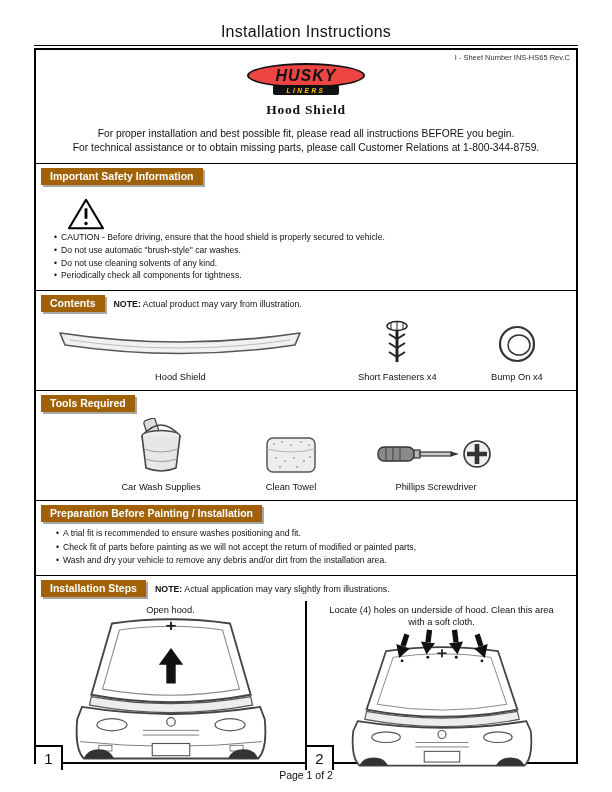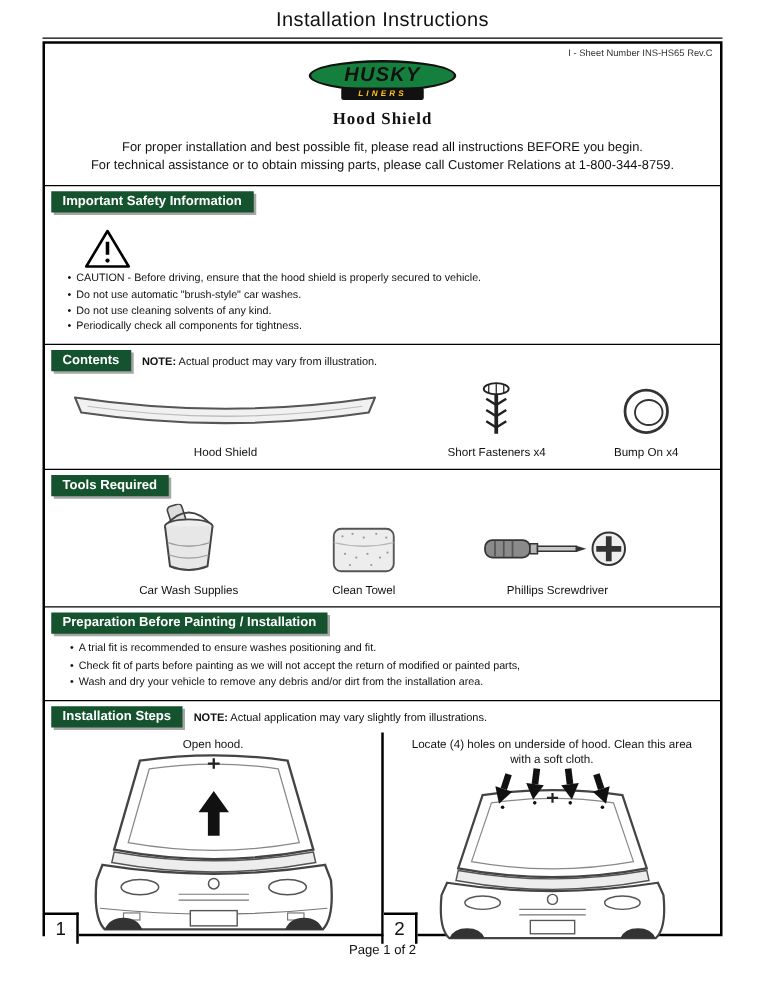--- a/index.html
+++ b/index.html
@@ -1,60 +1,60 @@
 <!DOCTYPE html>
 <html><head>
 <meta charset="utf-8">
 <style>
   * { margin:0; padding:0; box-sizing:border-box; }
   html,body { width:612px; height:792px; background:#fff; font-family:"Liberation Sans", sans-serif; color:#111; }
-  .page { width:612px; height:792px; position:relative; padding-top:8px; }
+  .page { width:612px; height:792px; position:relative; padding-top:23px; }
 
   .doc-title { text-align:center; font-size:16px; letter-spacing:0.3px; }
   .title-rule { border-top:1.5px solid #000; margin:4px 34px 2px; }
 
   .main-box { margin:0 34px; height:716px; border:2.5px solid #000; display:flex; flex-direction:column; background:#fff; }
 
   .sheet-number { text-align:right; font-size:7.5px; color:#333; padding:3px 6px 0; }
 
   .logo-wrap { display:flex; justify-content:center; margin-top:1px; }
   .husky-logo { text-align:center; }
-  .husky-oval { width:118px; height:25px; background:#15803d; border:2.5px solid #111; border-radius:50%/50%;
+  .husky-oval { width:118px; height:25px; background:#ef4444; border:2.5px solid #111; border-radius:50%/50%;
                 display:flex; align-items:center; justify-content:center; font-weight:bold; font-style:italic;
                 font-size:16px; letter-spacing:1px; color:#111; }
   .liners-strip { width:66px; height:10px; background:#111; color:#FFC517; font-size:6.5px; font-weight:bold;
                   font-style:italic; letter-spacing:2.5px; display:flex; align-items:center; justify-content:center;
                   margin:-3px auto 0; position:relative; border-radius:2px; }
 
   .product-title { text-align:center; font-family:"Liberation Serif", serif; font-weight:bold; font-size:13.5px;
                    letter-spacing:0.8px; margin-top:7px; }
 
   .intro { text-align:center; font-weight:normal; font-size:10.3px; line-height:1.35; margin-top:9px; padding:0 10px 8px; }
 
   .section { border-top:1.8px solid #000; }
   .header-row { display:flex; align-items:center; margin:4px 0 2px 5px; }
-  .black-header { background:#14532d; color:#fff; font-weight:bold; font-size:10.5px; padding:2px 9px 3px;
+  .black-header { background:#a16207; color:#fff; font-weight:bold; font-size:10.5px; padding:2px 9px 3px;
                   box-shadow:2px 2px 0 rgba(0,0,0,0.35); white-space:nowrap; }
   .note-text { font-size:8.8px; margin-left:9px; }
   .note-text b { font-weight:bold; }
 
   .safety-body { display:flex; align-items:flex-start; padding:4px 14px 8px 18px;flex-direction:column; }
   .warn-wrap { width:64px; display:flex; justify-content:center; padding-top:6px; }
   ul.bullets { list-style:none; font-size:8.6px; line-height:1.5; flex:1; }
   ul.bullets li::before { content:"•"; margin-right:4px; }
 
   .contents-row { display:flex; align-items:flex-end; padding:6px 10px 8px 18px; }
   .figure { display:flex; flex-direction:column; align-items:center; justify-content:flex-end; }
   .figure .fig-art { display:flex; align-items:flex-end; justify-content:center; }
   .fig-caption { font-size:9.3px; margin-top:6px; text-align:center; }
   .fig-hood { width:268px; }
   .fig-fastener { width:120px; margin-left:34px; }
   .fig-bump { width:104px; margin-left:14px; }
 
-  .tools-row { display:flex; align-items:flex-end; justify-content:center; gap:30px; padding:4px 10px 8px; }
+  .tools-row { display:flex; align-items:flex-end; justify-content:center; gap:20px; padding:4px 10px 8px; }
   .fig-bucket { width:120px; }
   .fig-towel { width:100px; }
   .fig-driver { width:150px; }
 
   .prep-body { padding:3px 14px 8px 20px; }
   .prep-body ul.bullets { line-height:1.55; }
 
   .steps-section { flex:1; display:flex; flex-direction:column; }
   .steps-body { flex:1; display:flex; margin-top:2px; }
   .step-panel { flex:1; position:relative; display:flex; flex-direction:column; align-items:center; padding-top:3px; }

